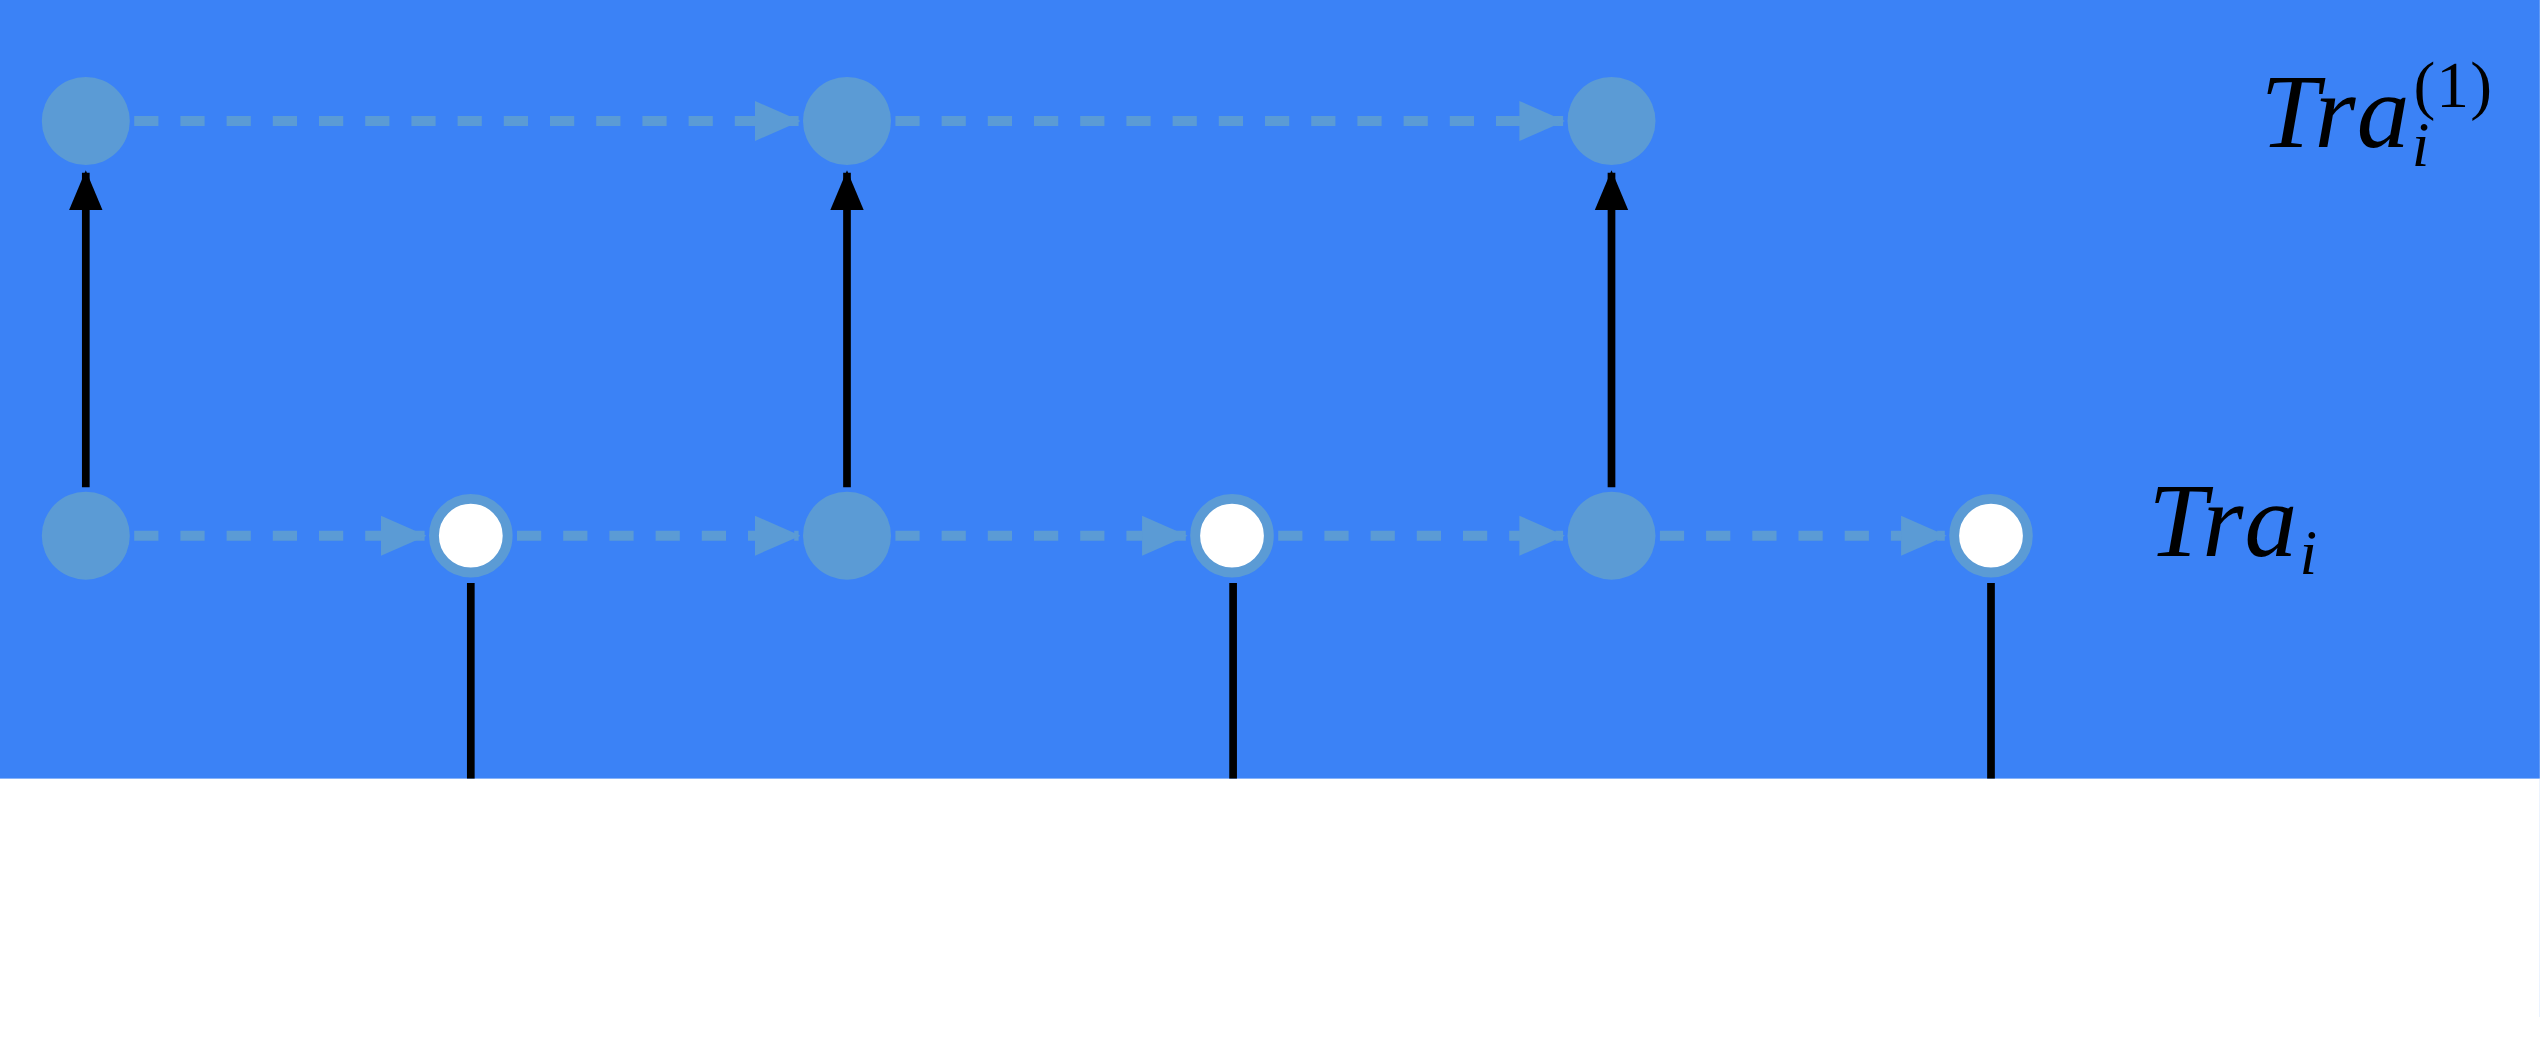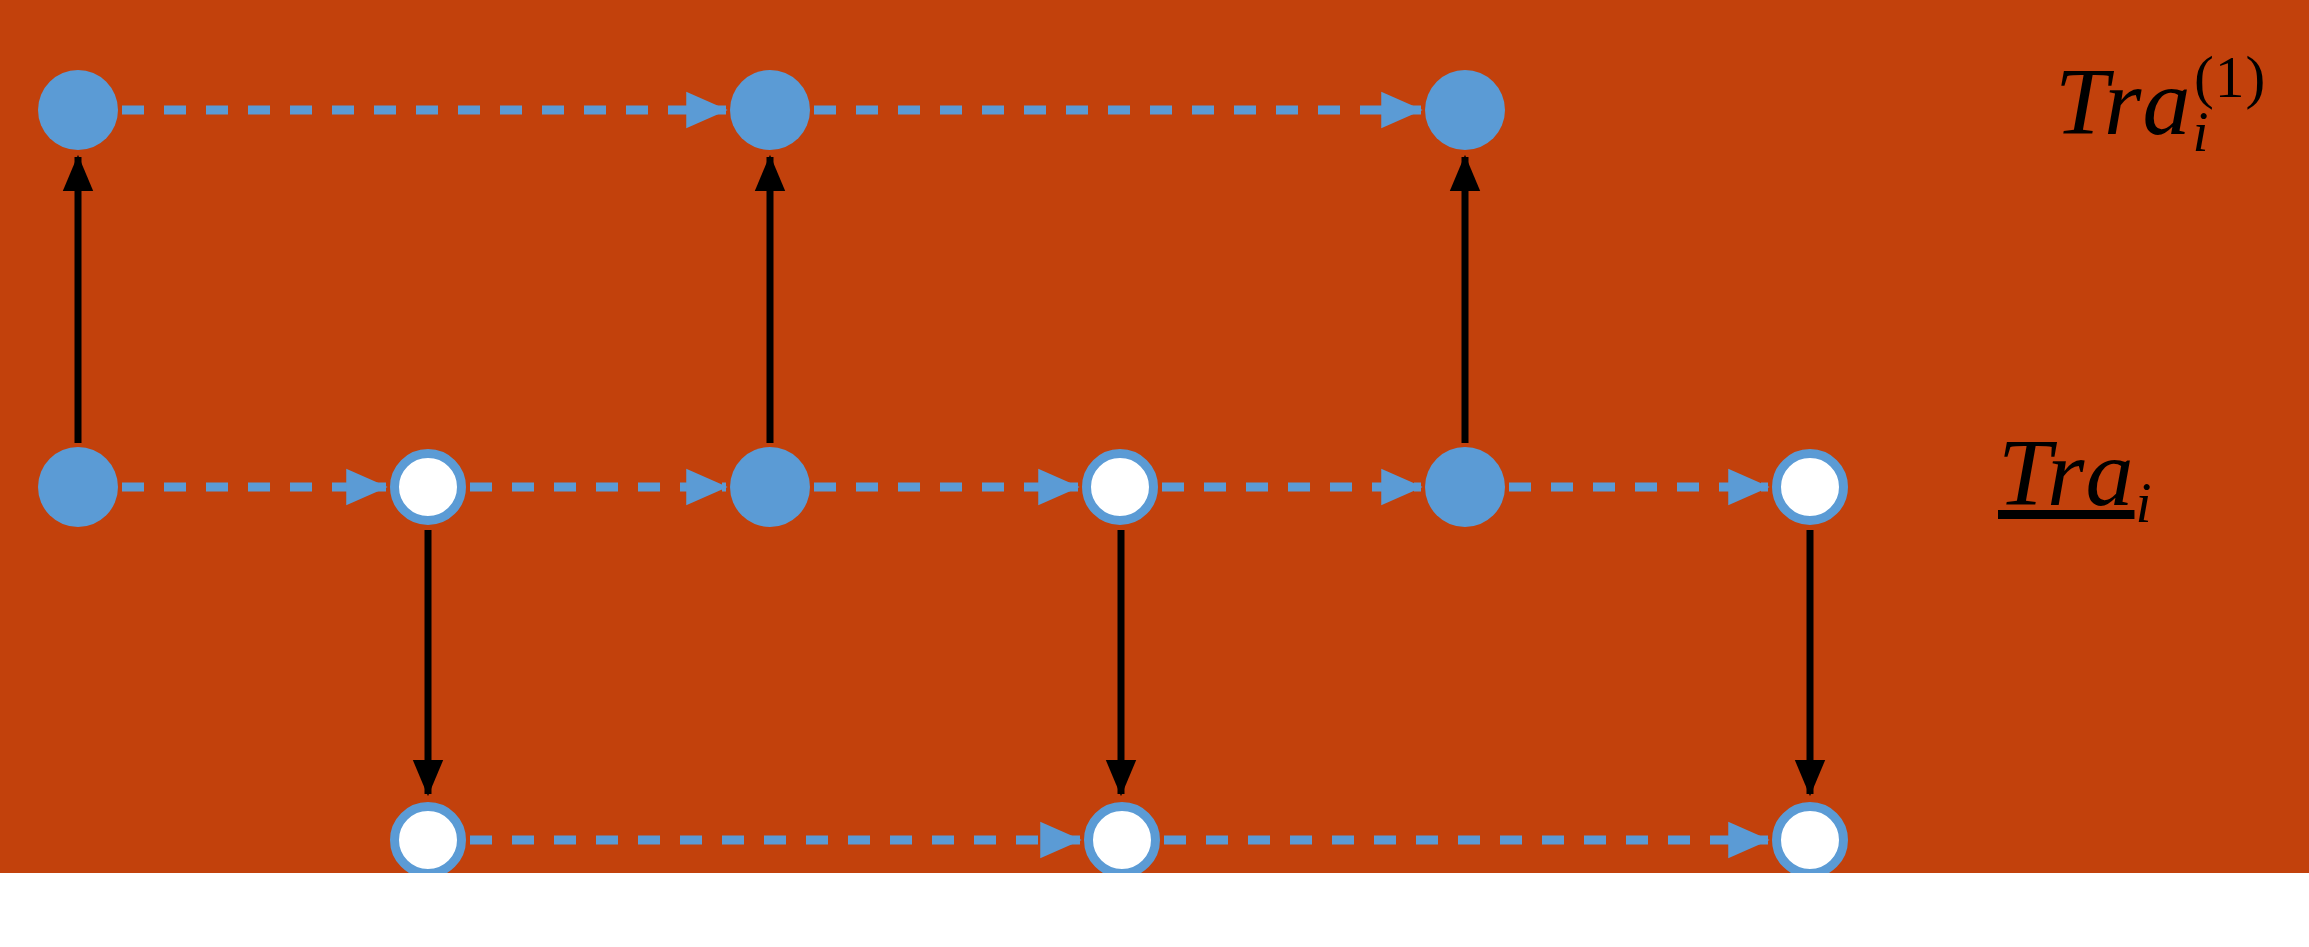--- a/index.html
+++ b/index.html
@@ -6,22 +6,22 @@
     margin: 0;
     padding: 0;
     background: #ffffff;
   }
   body {
     font-family: "Liberation Serif", serif;
   }
   #diagram-root {
     position: relative;
     width: 2309px;
-    height: 873px;
-    background: #c2410c;
+    height: 708px;
+    background: #3b82f6;
     overflow: hidden;
   }
   #diagram-svg {
     position: absolute;
     top: 0;
     left: 0;
     width: 2309px;
     height: 947px;
   }
   .row-label {
@@ -91,15 +91,15 @@
         <circle cx="1120" cy="487" r="33.5" fill="#ffffff" stroke="#5B9BD5" stroke-width="9"></circle>
         <circle cx="1465" cy="487" r="40" fill="#5B9BD5" stroke="none"></circle>
         <circle cx="1810" cy="487" r="33.5" fill="#ffffff" stroke="#5B9BD5" stroke-width="9"></circle>
         <circle cx="428" cy="840" r="33.5" fill="#ffffff" stroke="#5B9BD5" stroke-width="9"></circle>
         <circle cx="1122" cy="840" r="33.5" fill="#ffffff" stroke="#5B9BD5" stroke-width="9"></circle>
         <circle cx="1810" cy="840" r="33.5" fill="#ffffff" stroke="#5B9BD5" stroke-width="9"></circle>
       </g>
   </svg>
 
   <div class="row-label" id="label-top" style="left: 2055px; top: 48px; color: rgb(0, 0, 0);"><span>Tra</span><span class="sub">i</span><span class="sup">(1)</span></div>
-  <div class="row-label" id="label-middle" style="left: 1998px; top: 425px; color: rgb(0, 0, 0); text-decoration: underline;"><span>Tra</span><span class="sub">i</span></div>
+  <div class="row-label" id="label-middle" style="left: 1953px; top: 425px; color: rgb(0, 0, 0);"><span>Tra</span><span class="sub">i</span></div>
 
 </div>
 
 </body></html>

